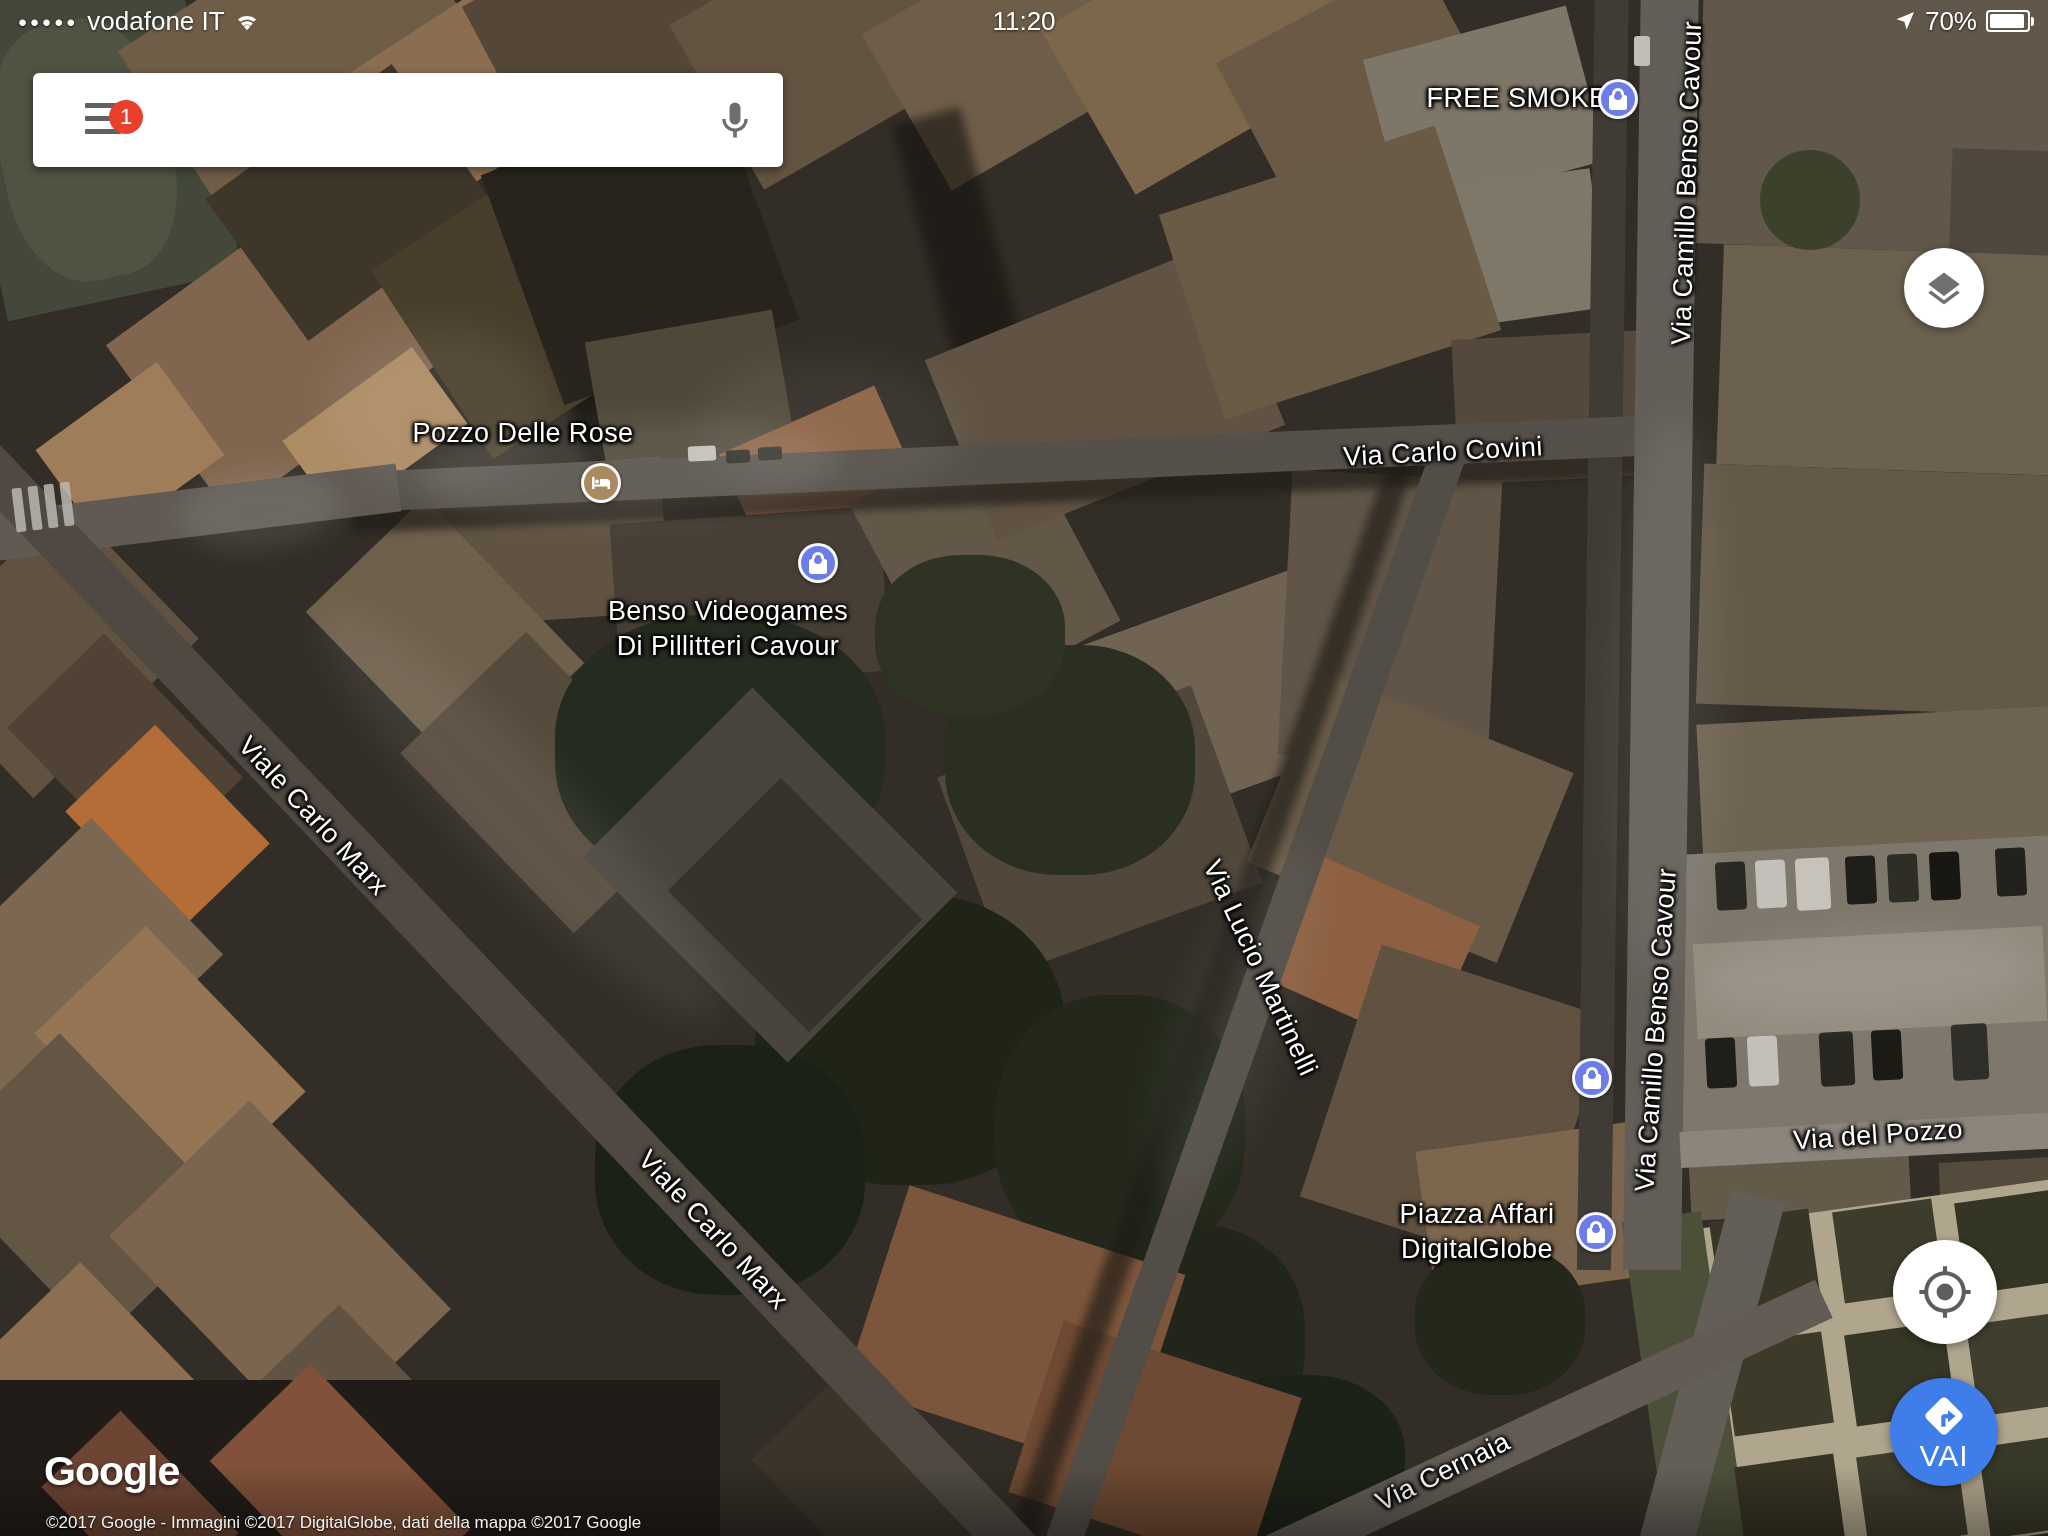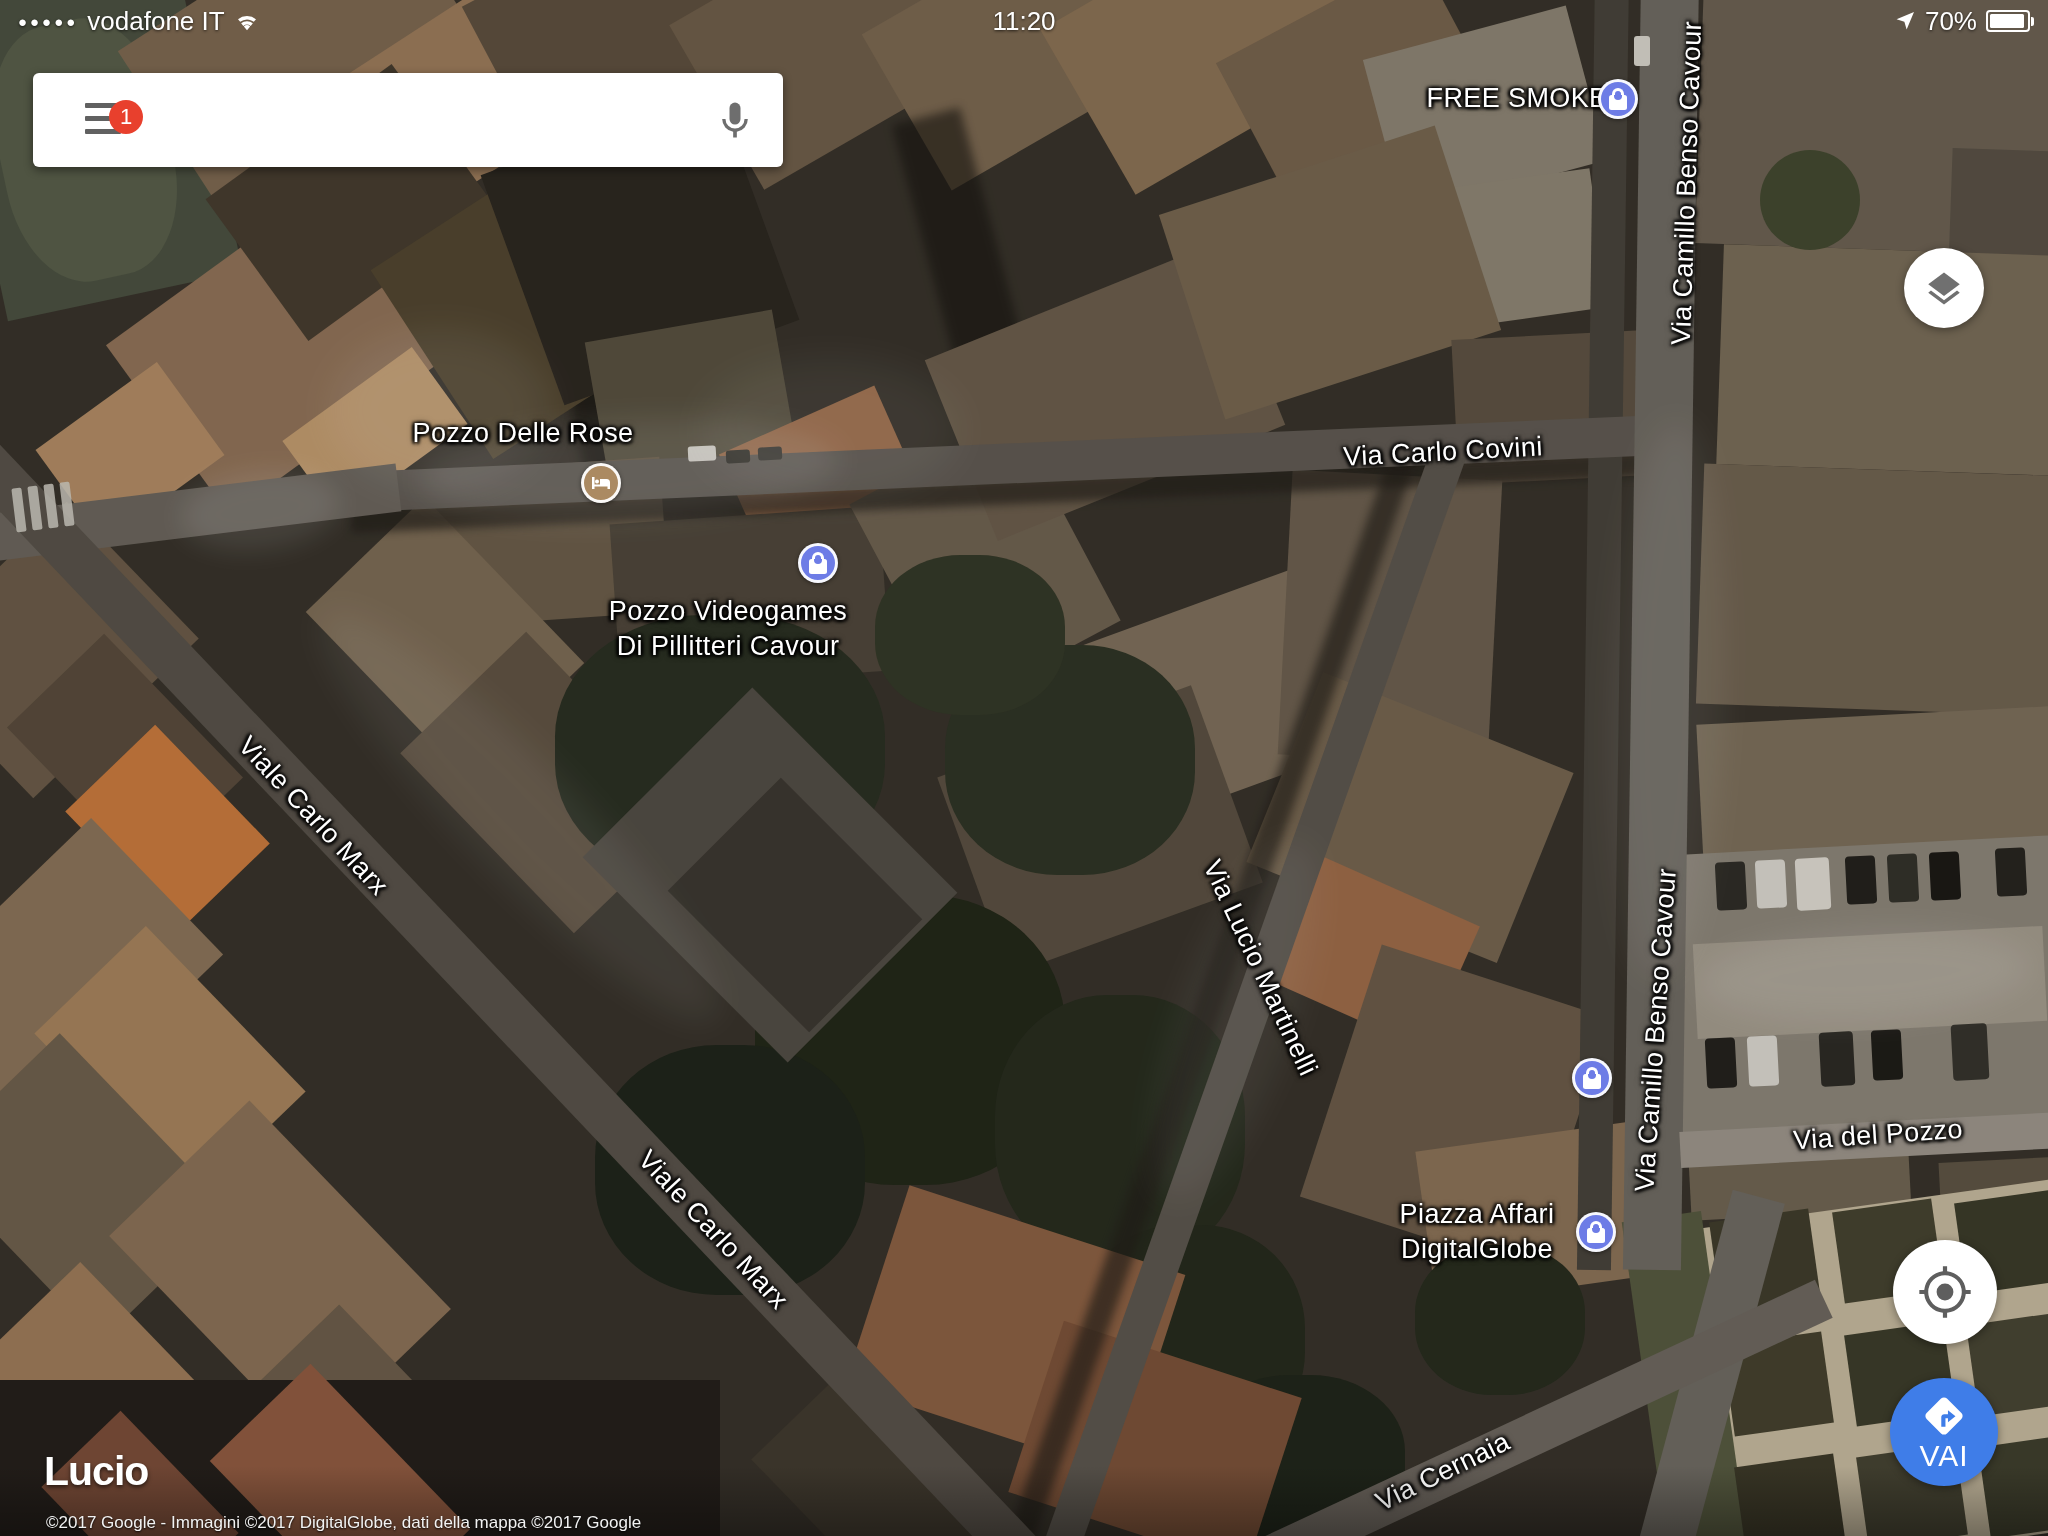--- a/index.html
+++ b/index.html
@@ -211,21 +211,21 @@
       <div class="map-label poi" style="left: 523px; top: 434px; transform: translate(-50%, -50%);">
         <div>Pozzo Delle Rose</div>
       </div>
       <div class="poi-icon" style="background: rgb(171, 138, 98); left: 581px; top: 463px;">
         <svg width="24" height="24" viewBox="0 0 24 24">
           <path fill="#fff" d="M3 6v12h2.5v-2.5h13V18H21v-6.5a3.5 3.5 0 0 0-3.5-3.5H11v5.5H5.5V6z"></path>
           <circle cx="8" cy="10.5" r="2" fill="#fff"></circle>
         </svg>
       </div>
       <div class="map-label poi" style="left: 728px; top: 629px; transform: translate(-50%, -50%);">
-        <div>Pozzo Videogames</div>
+        <div>Benso Videogames</div>
         <div>Di Pillitteri Cavour</div>
       </div>
       <div class="poi-icon" style="background: rgb(109, 124, 230); left: 798px; top: 543px;">
         <div class="bag-wrap">
           <span class="bag-handle"></span>
           <span class="bag-body"></span>
           <span class="bag-notch" style="background: rgb(109, 124, 230);"></span>
         </div>
       </div>
       <div class="map-label poi" style="left: 1477px; top: 1232px; transform: translate(-50%, -50%);">
@@ -302,14 +302,14 @@
 </div>
 
 <div id="vai-btn" class="round-btn" style="background: rgb(63, 125, 232);">
   <svg width="50" height="50" viewBox="0 0 24 24">
     <rect x="5.1" y="5.1" width="13.8" height="13.8" rx="2" transform="rotate(45 12 12)" fill="#fff"></rect>
     <path fill="#3f7de8" d="M10.7 17.2v-4.7c0-.8.6-1.4 1.4-1.4h1.8V9.2l3.6 2.9-3.6 2.9v-1.9h-1.2v4.1z"></path>
   </svg>
   <span id="vai-label">VAI</span>
 </div>
 
-<div id="google-logo">Lucio</div>
+<div id="google-logo">Google</div>
 <div id="copyright">©2017 Google - Immagini ©2017 DigitalGlobe, dati della mappa ©2017 Google</div>
 
 </body></html>

